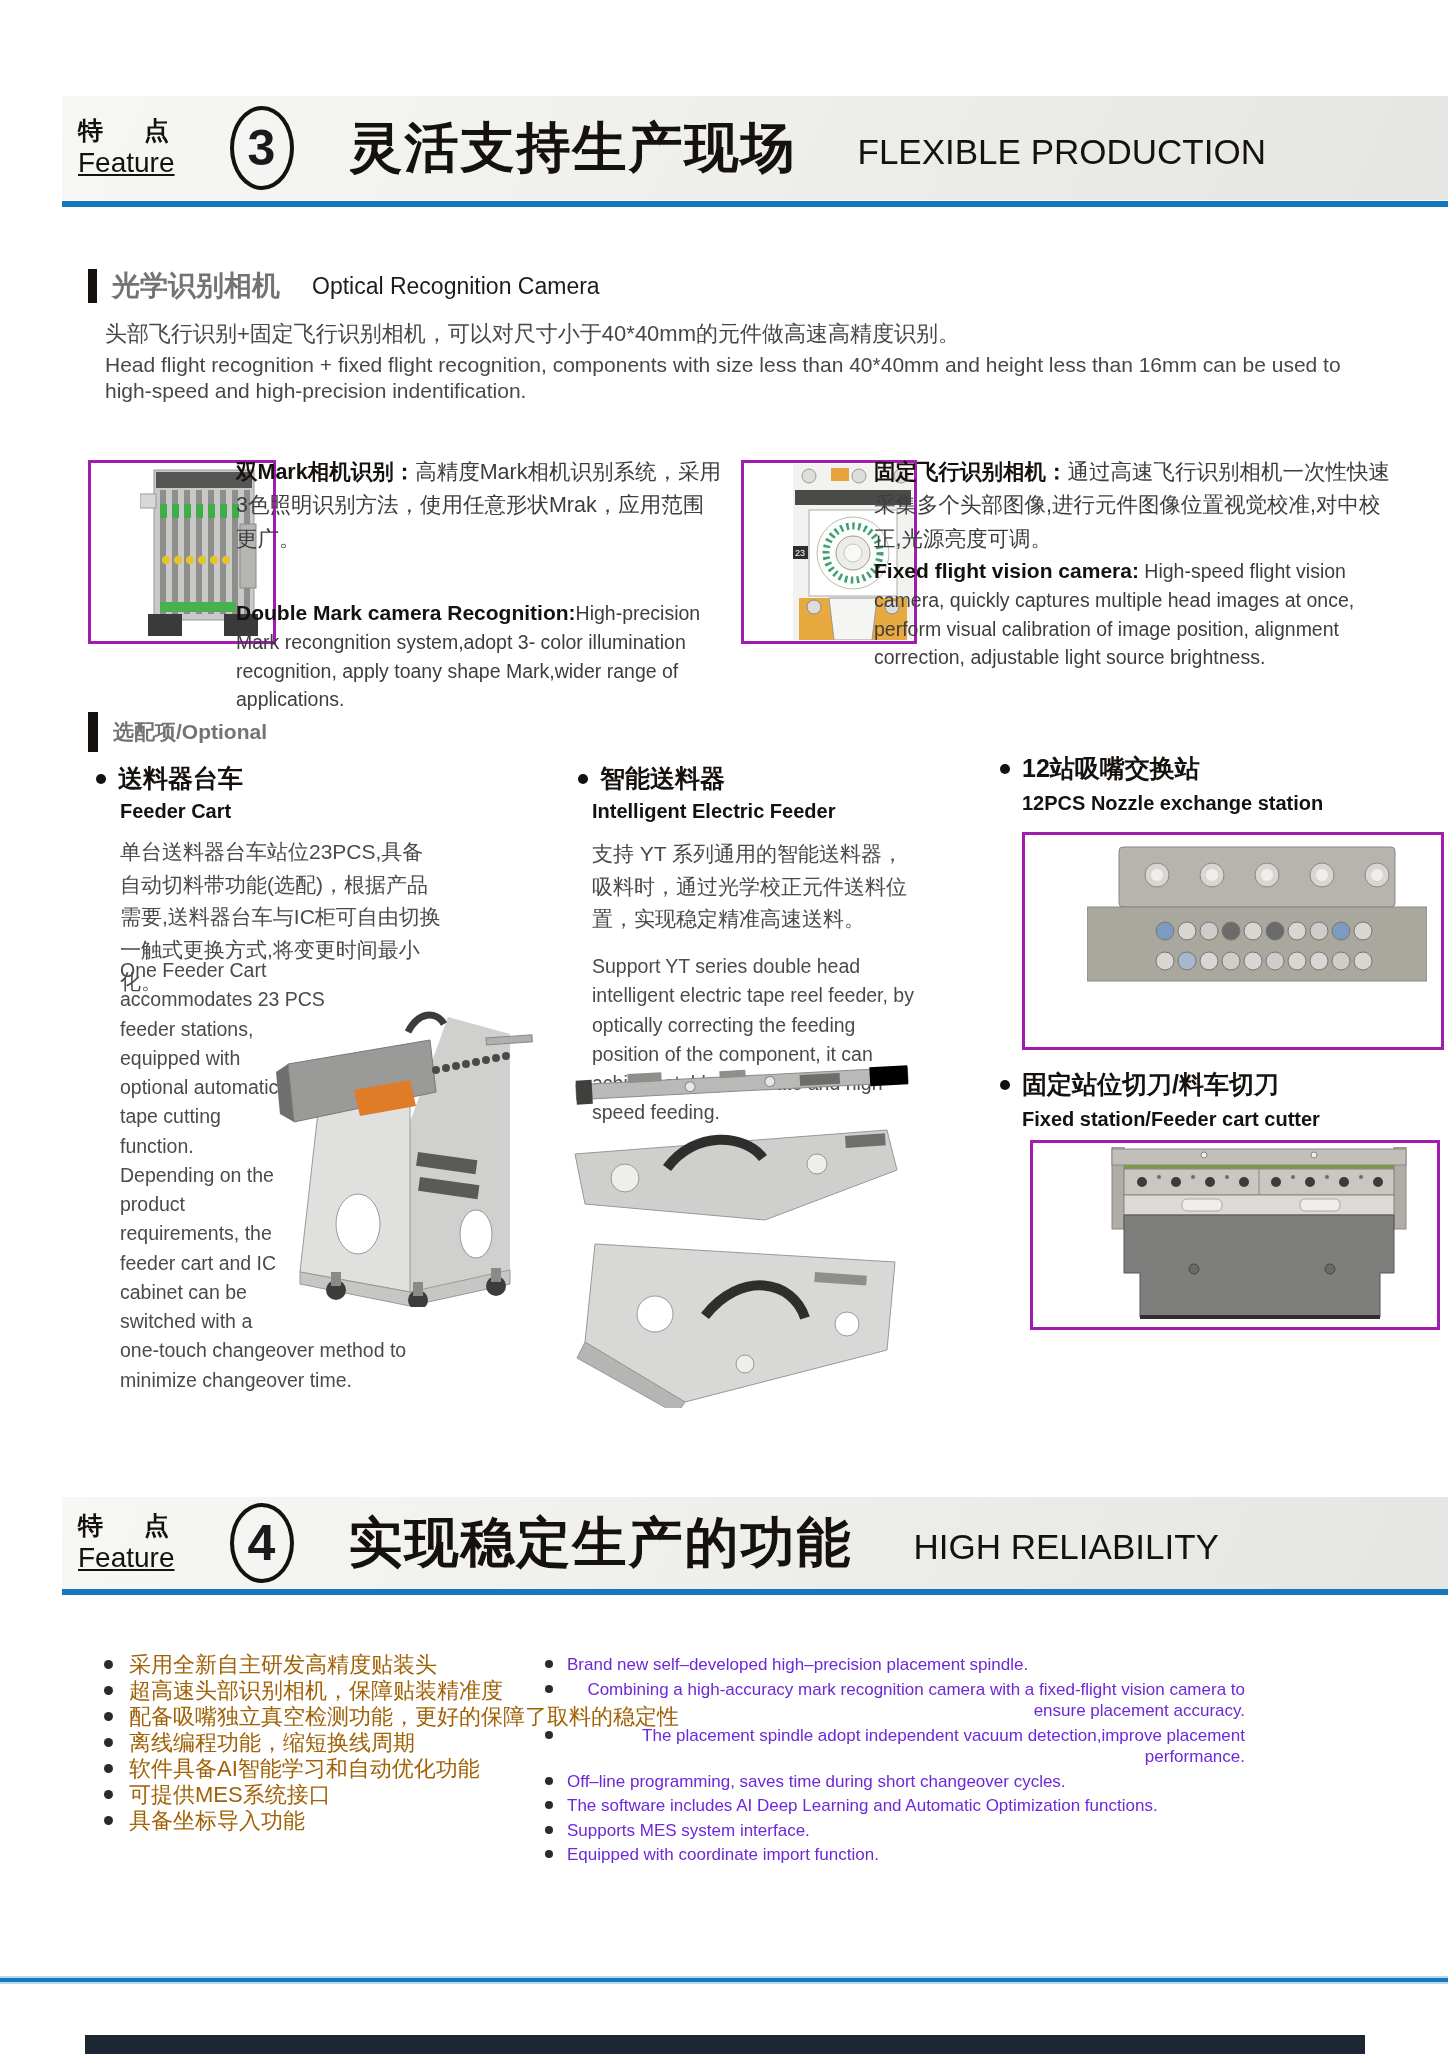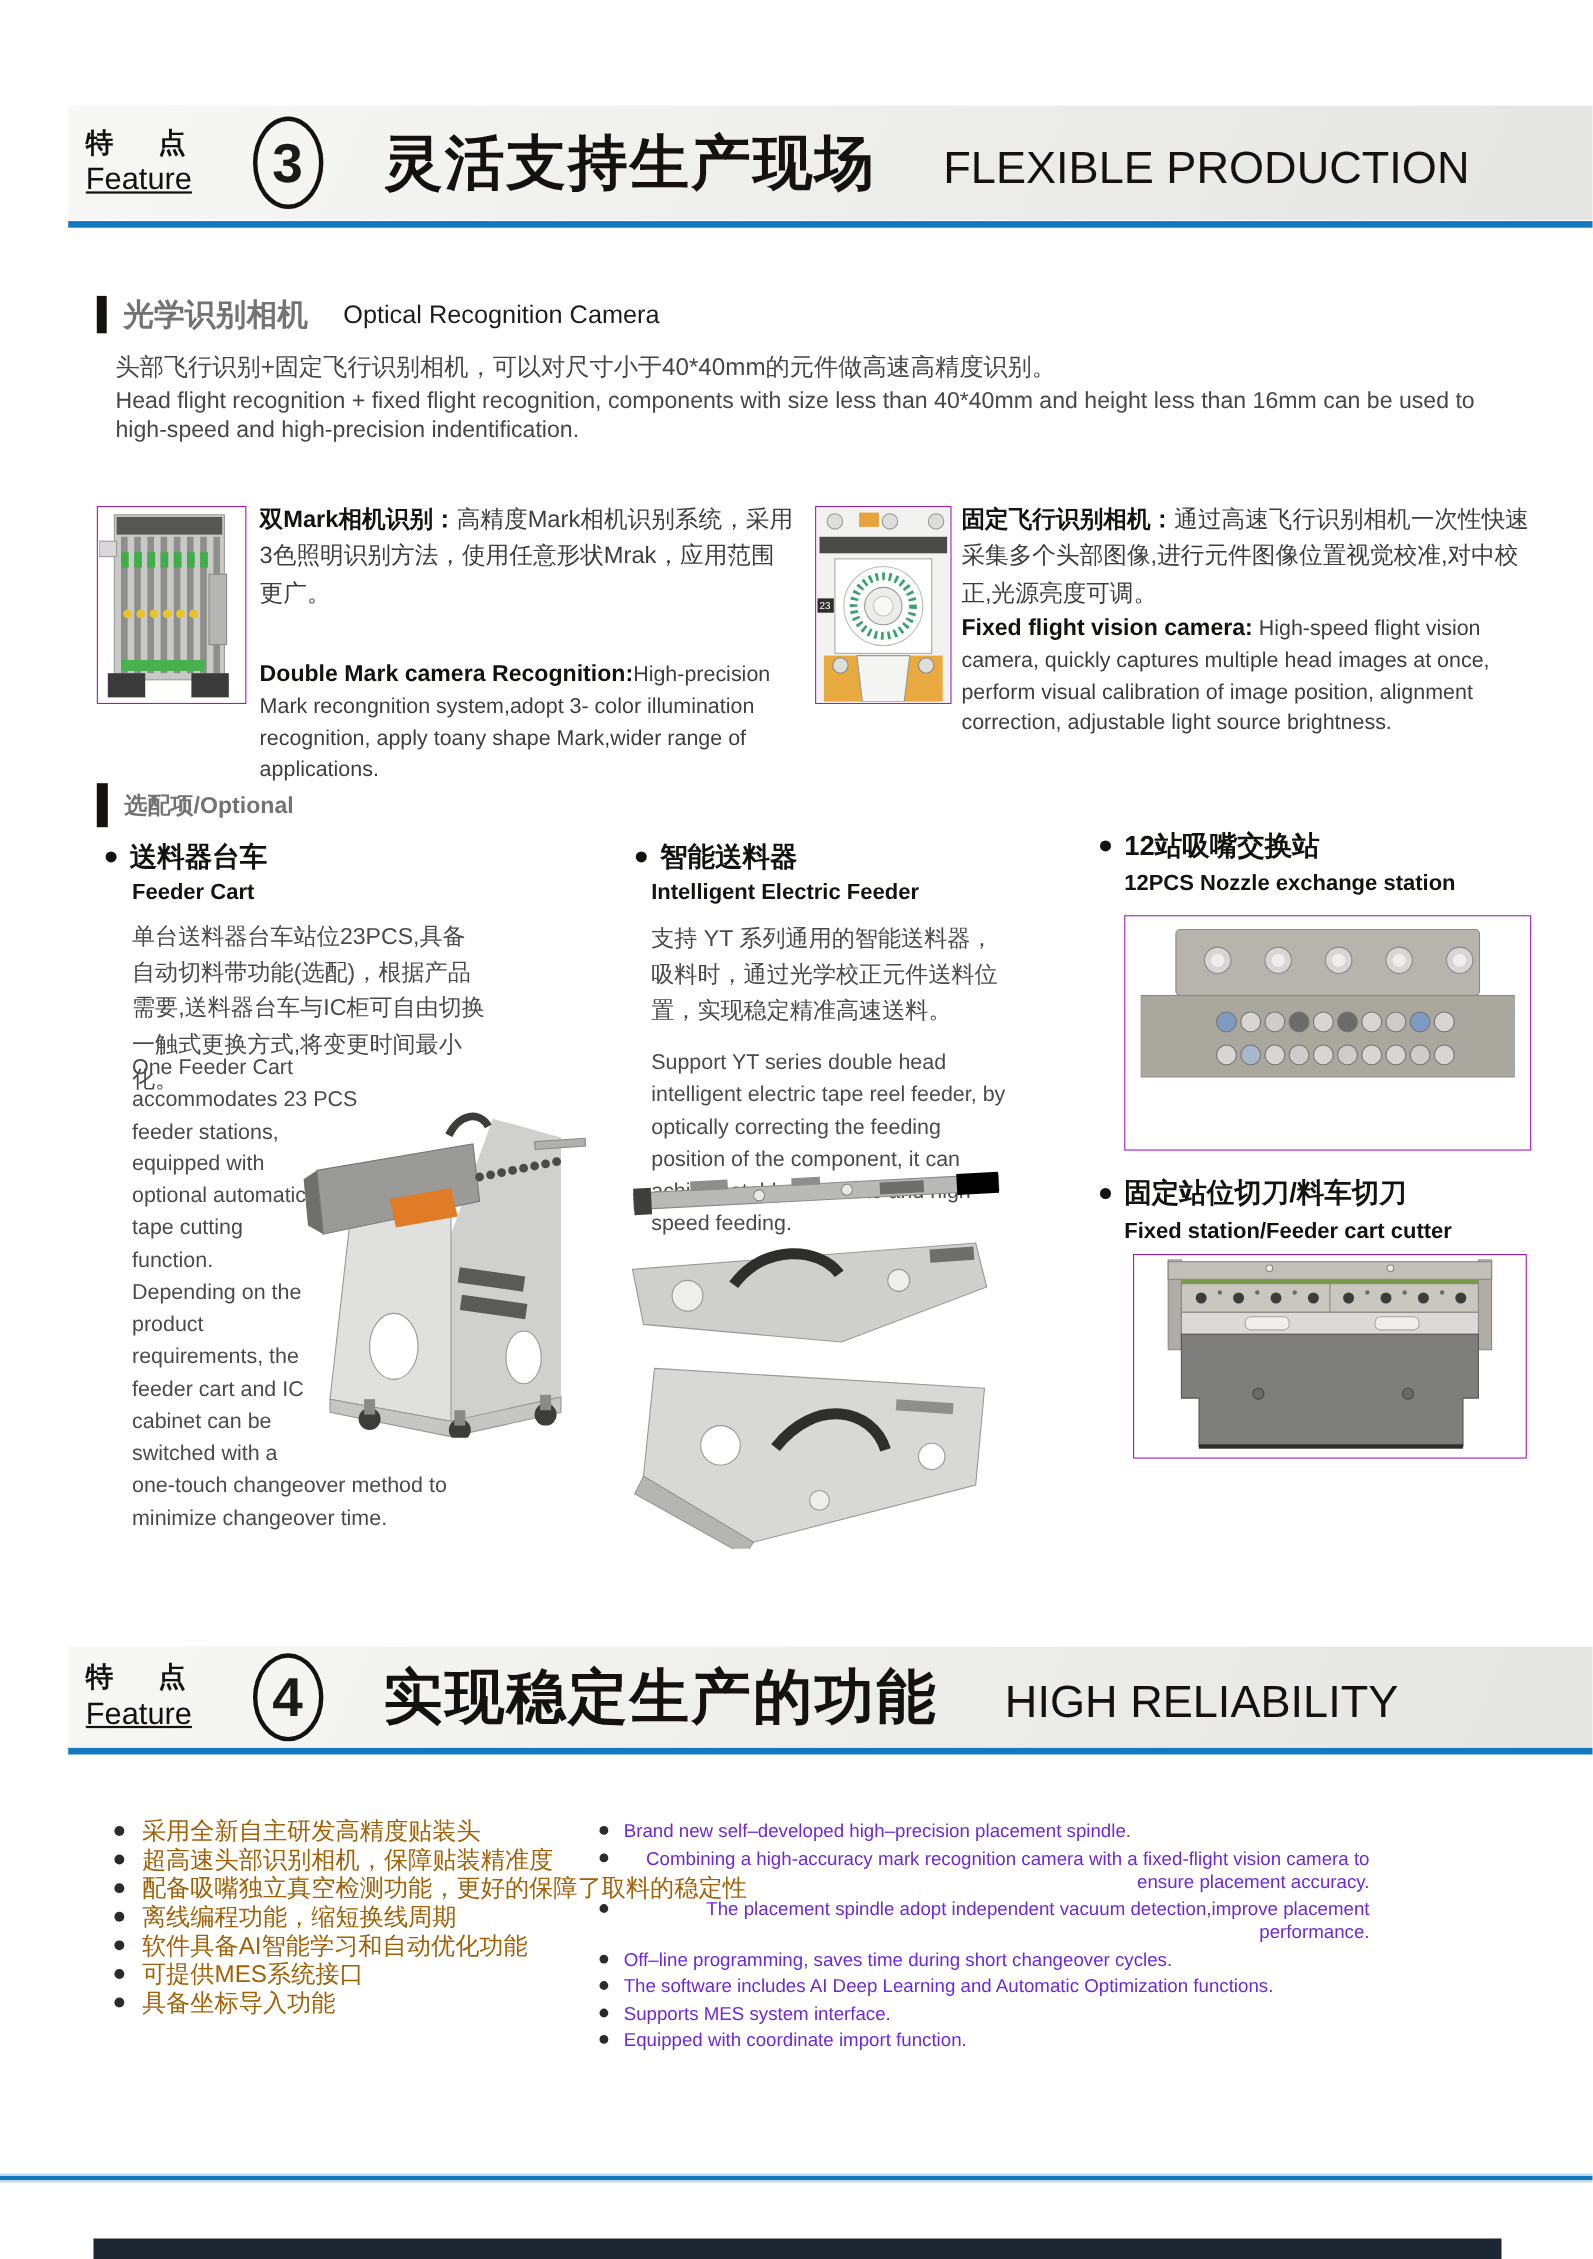--- a/index.html
+++ b/index.html
@@ -11,41 +11,41 @@
              background:linear-gradient(115deg,#f7f7f5 0%,#ededeb 55%,#e5e5e3 100%);
              display:flex;align-items:center;gap:33px;}
   .feat-rule{position:absolute;left:62px;width:1386px;height:6px;background:#1478bf;}
   .feat-label{margin-left:16px;line-height:1.1;}
   .feat-label .cn{font-size:25px;font-weight:bold;word-spacing:34px;color:#14110e;}
   .feat-label .en{font-size:28px;color:#14110e;margin-top:3px;text-decoration:underline;}
   .feat-circle{width:56px;height:76px;border:4px solid #14110e;border-radius:50%;
                display:flex;align-items:center;justify-content:center;
                font-size:50px;font-weight:bold;margin:0 22px;flex-shrink:0;}
   .feat-title-cn{font-size:54px;font-weight:bold;letter-spacing:2px;color:#14110e;white-space:nowrap;}
-  .feat-title-en{font-size:41px;color:#14110e;margin-left:28px;margin-top:8px;white-space:nowrap;}
+  .feat-title-en{font-size:35px;color:#14110e;margin-left:28px;margin-top:8px;white-space:nowrap;}
 
   
   .sec-head{position:absolute;display:flex;align-items:center;}
   .sec-bar{width:9px;height:34px;background:#14110e;margin-right:15px;flex-shrink:0;}
   .sec-cn{font-size:28px;font-weight:bold;color:#737373;white-space:nowrap;}
   .sec-en{font-size:23px;color:#1c1c1c;margin-left:32px;white-space:nowrap;}
   .sec-bar.big{width:10px;height:40px;}
   .sec-cn.big{font-size:21px;}
 
   
   .para{position:absolute;color:#474747;}
   .p-cn{font-size:22px;line-height:1.45;}
   .p-en{font-size:21px;line-height:1.25;}
   .info-text{position:absolute;color:#3d3d3d;}
   .info-text .cn{font-size:21.5px;line-height:1.55;margin:0;}
   .info-text .cn b{color:#14110e;}
   .info-text .en{font-size:19.5px;line-height:1.45;margin:0;}
   .info-text .en b{color:#14110e;font-size:21px;}
-  .img-frame{position:absolute;background:#fff;border:1px solid #a21caf;display:flex;
-             align-items:center;justify-content:center;overflow:hidden;}
+  .img-frame{position:absolute;background:#fff;border:3px solid #a21caf;display:flex;
+             align-items:center;justify-content:center;overflow:hidden;padding-left:48px;}
 
   
   .col-title{position:absolute;display:flex;align-items:flex-start;}
   .col-title .dot{width:10px;height:10px;border-radius:50%;background:#14110e;margin:12px 12px 0 0;flex-shrink:0;}
   .col-title .t{font-size:25px;font-weight:bold;color:#14110e;white-space:nowrap;}
   .col-sub{position:absolute;font-size:20px;font-weight:bold;color:#14110e;white-space:nowrap;}
   .col-para{position:absolute;color:#4a4a4a;}
   .col-para.cn{font-size:21px;line-height:1.55;}
   .col-para.en{font-size:19.5px;line-height:1.5;}
   .fc-spacer{float:right;width:165px;height:320px;margin-top:58px;

